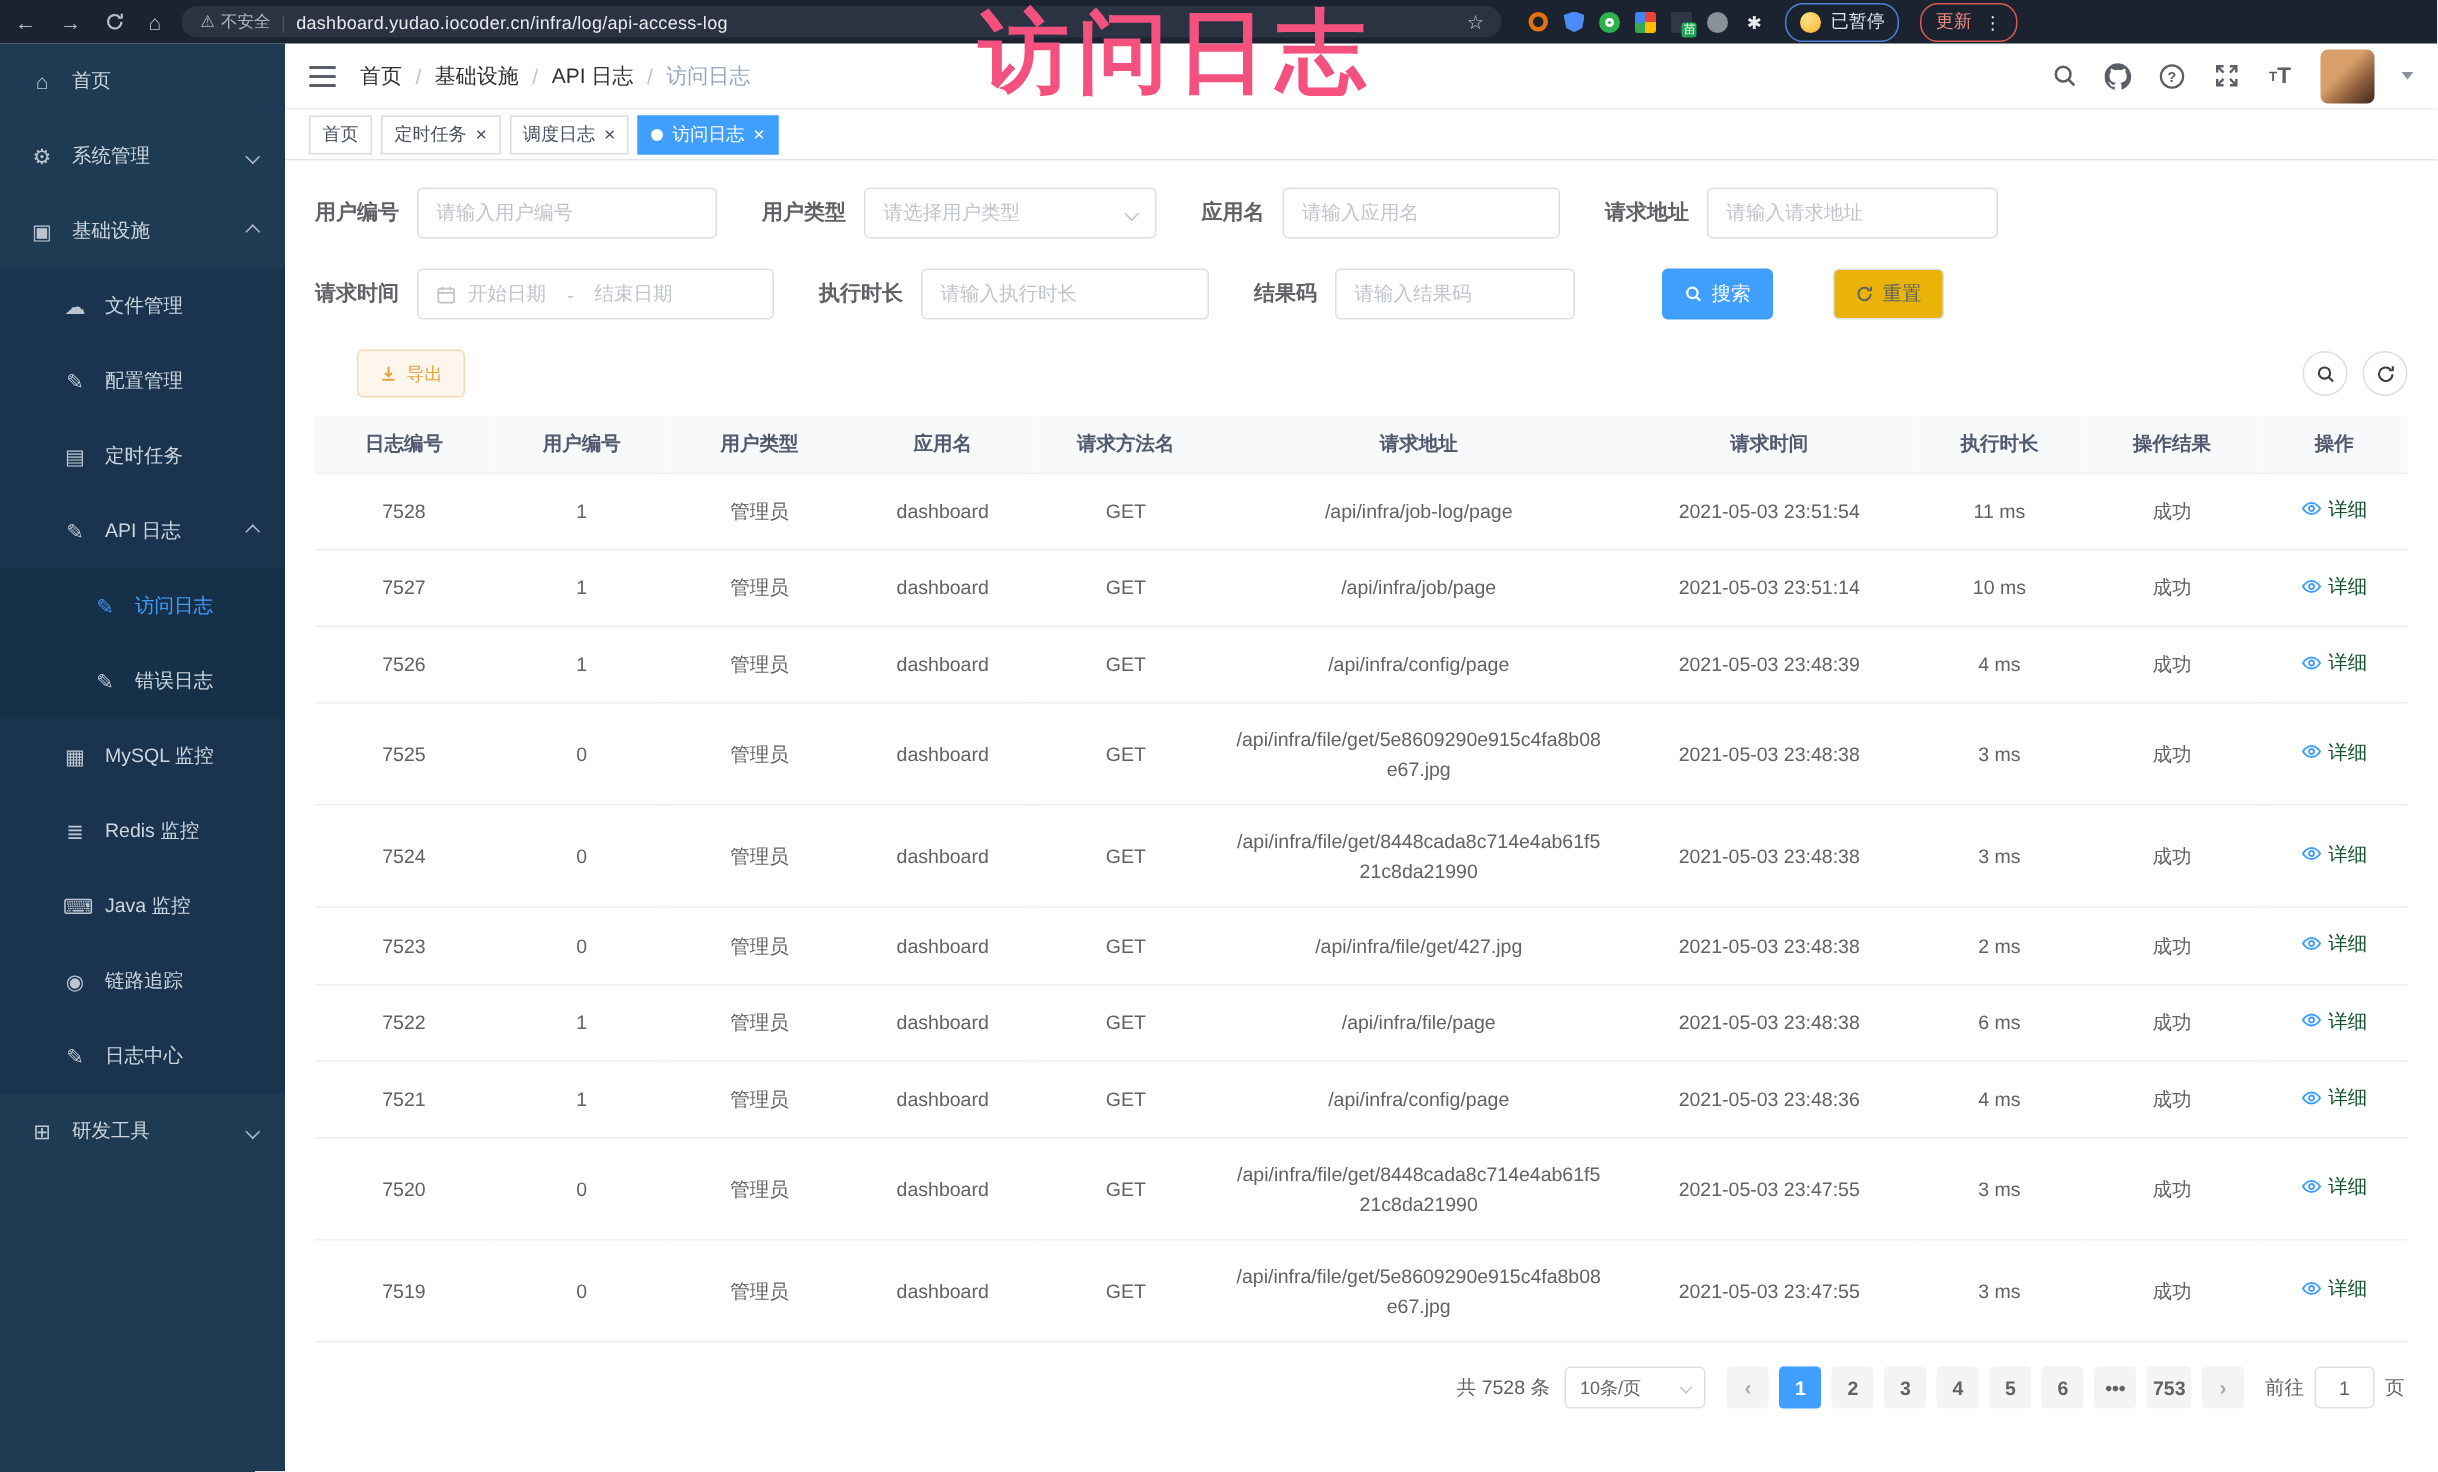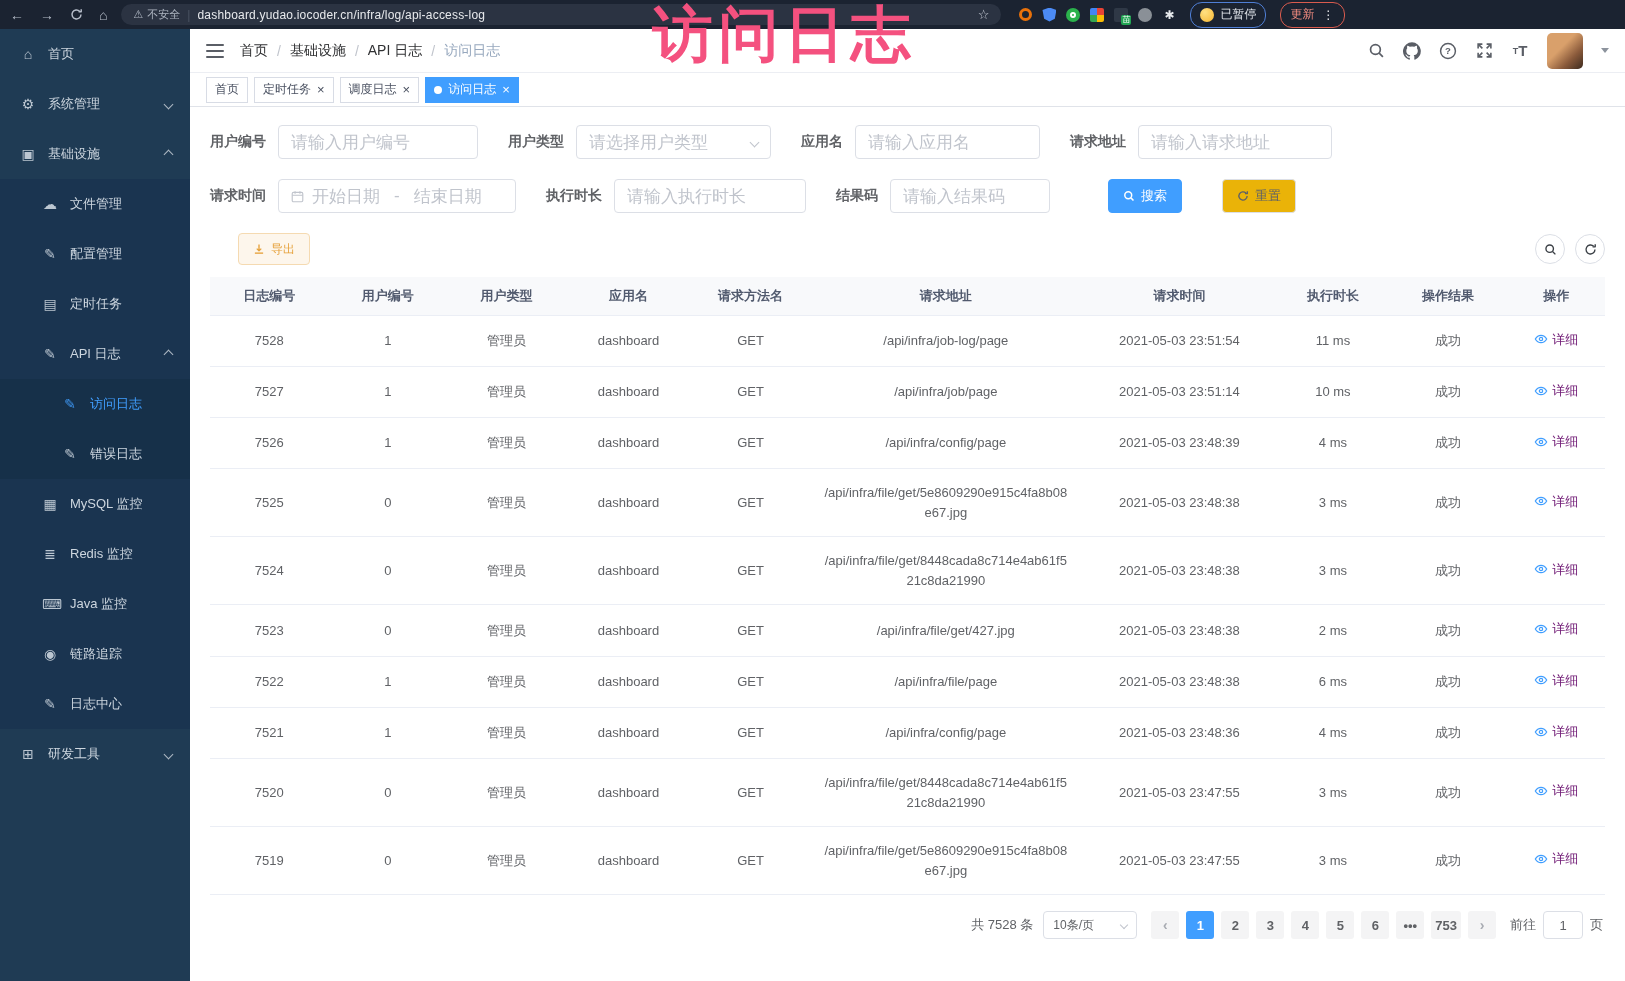--- a/index.html
+++ b/index.html
@@ -78,42 +78,42 @@
   .tag.active .dot{display:block;}
   .tag .close{font-size:13px;line-height:1;}
 
   .content{flex:1;padding:18px 20px 0;position:relative;}
 
   
   .filter-row{display:flex;align-items:center;margin-bottom:20px;}
   .f-group{display:flex;align-items:center;gap:12px;margin-right:30px;}
   .f-label{font-size:14px;font-weight:700;color:#606266;white-space:nowrap;}
   .inp{height:34px;border:1px solid #dcdfe6;border-radius:4px;background:#fff;display:flex;
-       align-items:center;gap:8px;padding:0 12px;font-size:17px;color:#c0c4cc;cursor:text;}
+       align-items:center;gap:8px;padding:0 12px;font-size:13px;color:#c0c4cc;cursor:text;}
   .inp .ph{color:#c0c4cc;}
   .inp .arrow{margin-left:auto;width:7px;height:7px;border-right:1.3px solid #c0c4cc;
               border-bottom:1.3px solid #c0c4cc;transform:rotate(45deg);}
   .btn{height:34px;border-radius:4px;display:inline-flex;align-items:center;gap:6px;
        padding:0 14px;font-size:13px;cursor:pointer;border:1px solid transparent;margin-left:28px;}
   .btn-primary{background:#409eff;border-color:#409eff;color:#fff;}
   .btn-plain{background:#eab308;border-color:#dcdfe6;color:#606266;}
   .btn-warn{background:#fdf6ec;border-color:#f5dab1;color:#e6a23c;height:32px;font-size:12px;}
 
   .toolbar{display:flex;align-items:center;margin-bottom:12px;}
   .tool-right{margin-left:auto;display:flex;gap:10px;}
   .circle-btn{width:30px;height:30px;border-radius:50%;border:1px solid #dcdfe6;background:#fff;
               display:flex;align-items:center;justify-content:center;color:#3a3f45;cursor:pointer;}
 
   
   table{width:100%;border-collapse:collapse;table-layout:fixed;font-size:13px;color:#606266;}
   thead th{background:#f8f9fb;color:#515a6e;font-weight:700;height:38px;border-bottom:1px solid #ebeef5;
            font-size:13px;}
   tbody td{text-align:center;padding:14px 6px;border-bottom:1px solid #ebeef5;line-height:1.5;}
   td.url-cell{word-break:break-all;padding-left:14px;padding-right:14px;}
-  .link{color:#701a75;display:inline-flex;align-items:center;gap:4px;cursor:pointer;white-space:nowrap;}
+  .link{color:#14532d;display:inline-flex;align-items:center;gap:4px;cursor:pointer;white-space:nowrap;}
 
   
   .pagination{display:flex;align-items:center;justify-content:flex-end;gap:10px;margin:16px 2px 0;
               font-size:13px;color:#606266;}
   .page-size{width:94px;height:28px;border:1px solid #dcdfe6;border-radius:4px;display:flex;
              align-items:center;padding:0 9px;color:#606266;font-size:12px;cursor:pointer;}
   .page-size .arrow{margin-left:auto;width:6px;height:6px;border-right:1.2px solid #c0c4cc;
                     border-bottom:1.2px solid #c0c4cc;transform:rotate(45deg);}
   .pager{display:flex;align-items:center;gap:7px;margin:0 4px;}
   .pg{min-width:28px;height:28px;padding:0 4px;background:#f4f4f5;border-radius:3px;display:flex;

